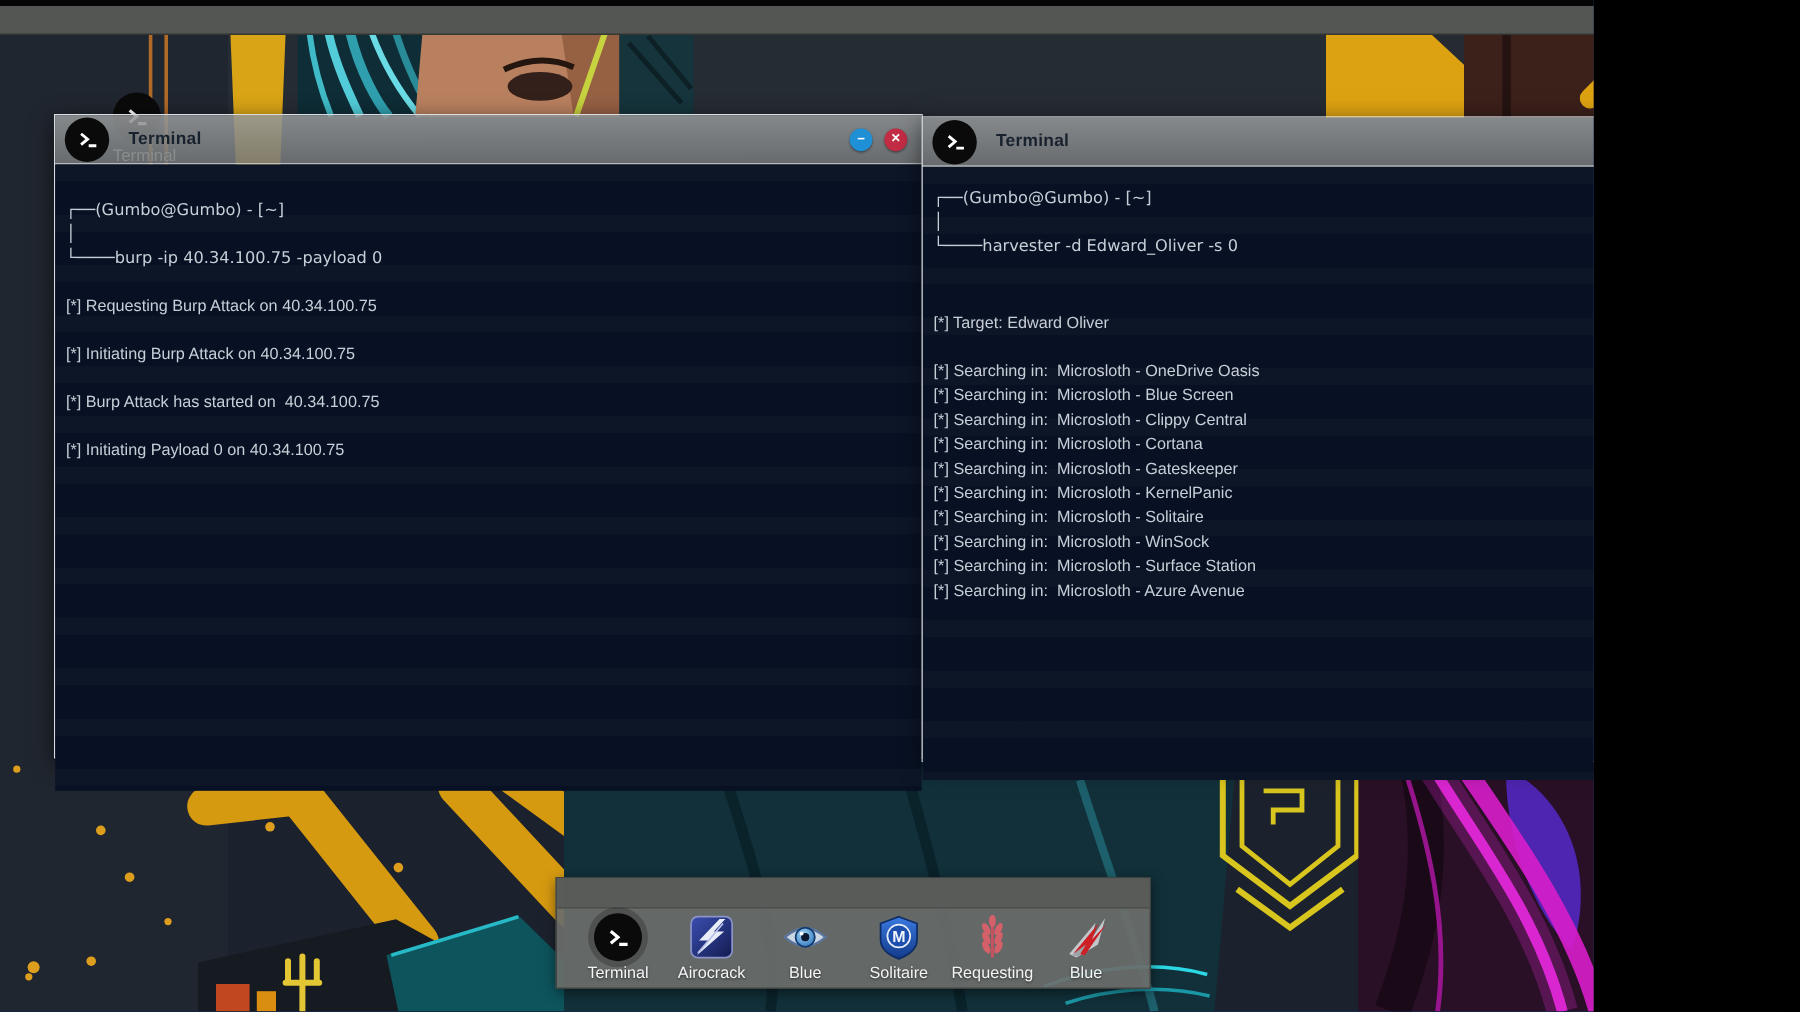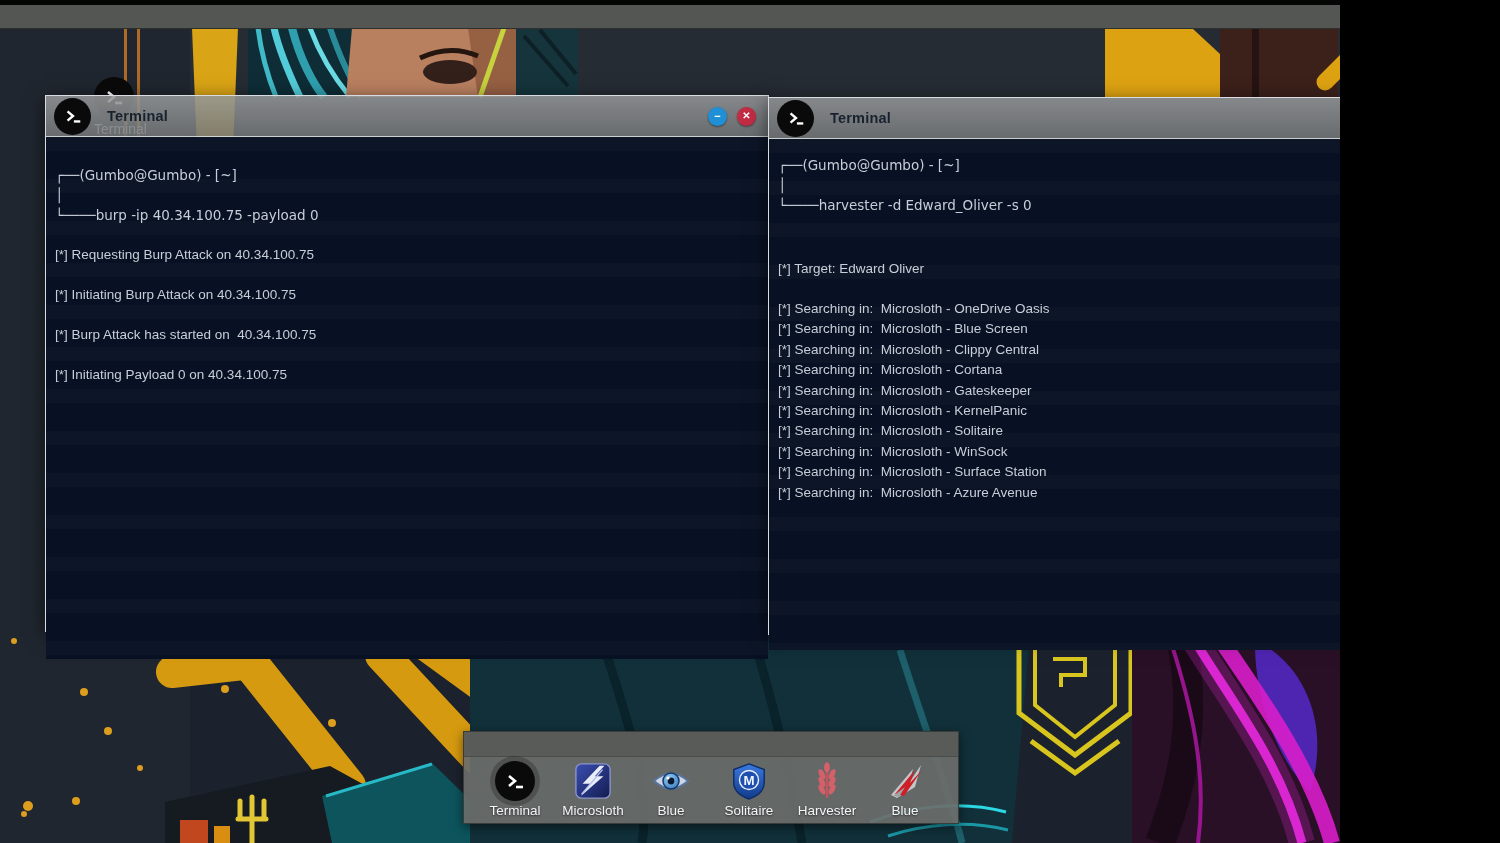--- a/index.html
+++ b/index.html
@@ -1,17 +1,17 @@
 <!DOCTYPE html>
 <html><head>
 <meta charset="utf-8">
 <style>
   html,body{margin:0;padding:0;background:#000;}
   #screen{position:relative;width:1328px;height:843px;overflow:hidden;
-    font-family:"Liberation Sans", sans-serif;background:#3b82f6;padding-left:12px;}
+    font-family:"Liberation Sans", sans-serif;background:#3b82f6;}
   
   #wallpaper{position:absolute;left:0;top:0;z-index:0;}
   
   .top-black{position:absolute;left:0;top:0;width:1500px;height:5px;background:#050505;z-index:4;}
   .top-bar{position:absolute;left:0;top:5px;width:1500px;height:23px;background:#535652;
     border-bottom:1px solid #2e302d;z-index:4;}
   
   .desk-icon{position:absolute;z-index:1;}
   .desk-circle{width:40px;height:40px;border-radius:50%;background:#0a0a0a;
     display:flex;align-items:center;justify-content:center;}
@@ -266,21 +266,21 @@
         <div class="di-label">Terminal</div>
       </div>
       <div class="dock-item">
         <div class="di-icon">
           <svg width="38" height="38" viewBox="0 0 40 40">
             <rect x="2" y="2" width="36" height="36" rx="6" fill="url(#acr)" stroke="#8b93c9" stroke-width="1.5"></rect>
             <polygon points="27,4 9,23 17,23 7,36 31,15 22,15 32,4" fill="#e9edf7"></polygon>
             <line x1="8" y1="34" x2="30" y2="8" stroke="#b8c2ea" stroke-width="1.5"></line>
           </svg>
         </div>
-        <div class="di-label">Microsloth</div>
+        <div class="di-label">Airocrack</div>
       </div>
       <div class="dock-item">
         <div class="di-icon">
           <svg width="40" height="40" viewBox="0 0 40 40">
             <path d="M3,20 Q20,5 37,20 Q20,35 3,20 Z" fill="#cdd6e4" stroke="#5a759c" stroke-width="2"></path>
             <circle cx="20" cy="20" r="8" fill="url(#iris)" stroke="#123a6e" stroke-width="1.5"></circle>
             <circle cx="20" cy="20" r="3.4" fill="#0a1830"></circle>
             <circle cx="17" cy="17" r="1.6" fill="#ffffff"></circle>
           </svg>
         </div>
@@ -304,21 +304,21 @@
               <ellipse cx="20" cy="6" rx="3.4" ry="6"></ellipse>
               <ellipse cx="14" cy="14" rx="3.2" ry="6.5" transform="rotate(-28 14 14)"></ellipse>
               <ellipse cx="26" cy="14" rx="3.2" ry="6.5" transform="rotate(28 26 14)"></ellipse>
               <ellipse cx="14" cy="23" rx="3.2" ry="6.5" transform="rotate(-28 14 23)"></ellipse>
               <ellipse cx="26" cy="23" rx="3.2" ry="6.5" transform="rotate(28 26 23)"></ellipse>
               <ellipse cx="14" cy="32" rx="3.2" ry="6.5" transform="rotate(-28 14 32)"></ellipse>
               <ellipse cx="26" cy="32" rx="3.2" ry="6.5" transform="rotate(28 26 32)"></ellipse>
             </g>
           </svg>
         </div>
-        <div class="di-label">Harvester</div>
+        <div class="di-label">Requesting</div>
       </div>
       <div class="dock-item">
         <div class="di-icon">
           <svg width="40" height="40" viewBox="0 0 40 40">
             <polygon points="6,34 28,8 24,22 36,4 30,26 12,37" fill="#c3c7cb"></polygon>
             <polygon points="10,33 30,9 25,22 37,9 19,35" fill="#cc2026"></polygon>
             <polygon points="8,35 20,26 14,36" fill="#9ea3a8"></polygon>
           </svg>
         </div>
         <div class="di-label">Blue</div>

